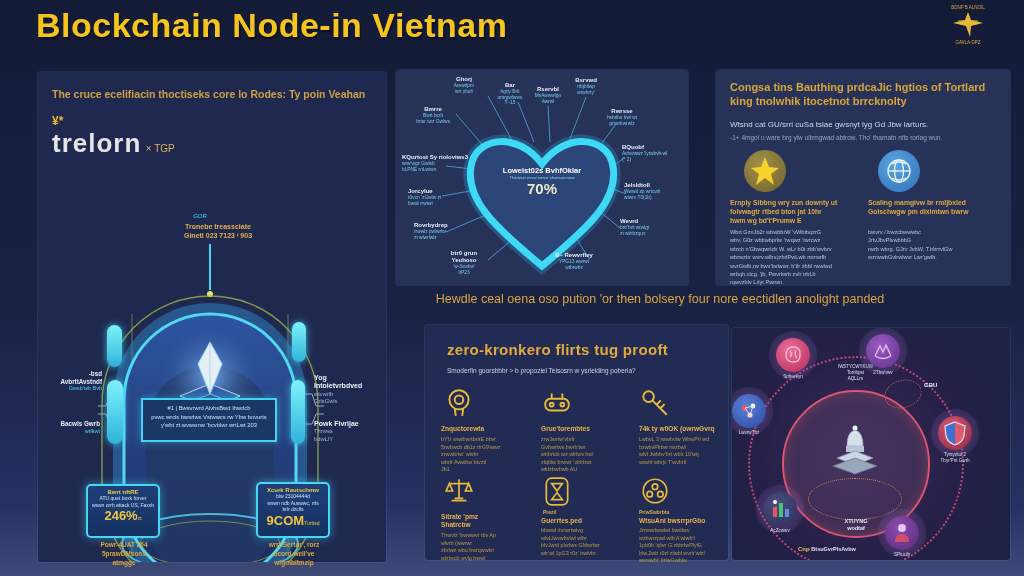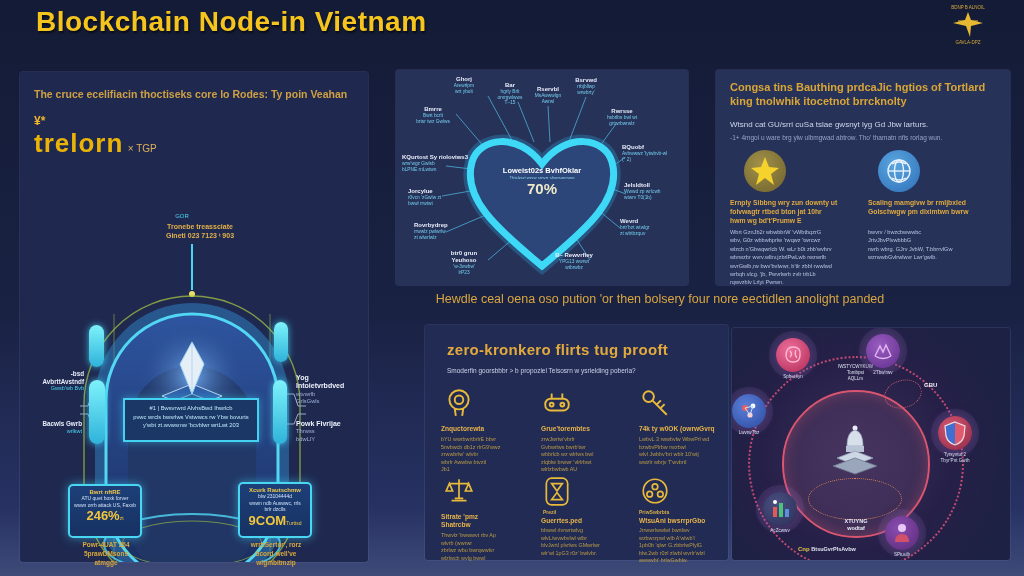--- a/index.html
+++ b/index.html
@@ -32,38 +32,38 @@
        box-shadow:0 0 0 7px rgba(130,100,170,.18),0 0 12px rgba(160,90,180,.35);}
   .satlabel{position:absolute;font-size:4.6px;color:#d9dff0;text-align:center;width:58px;line-height:1.25;white-space:pre-line;}
   .rp-h{font-size:6.8px;font-weight:bold;color:#e0aa3f;line-height:1.35;white-space:pre-line;}
   .rp-b{font-size:5.6px;color:#b9c3e0;line-height:1.5;white-space:pre-line;}
 </style>
 </head>
 <body>
 
 <div id="page">
 
-  <div class="abs" style="left:36px;top:6px;font-size:28px;font-weight:bold;color:#f6c51d;letter-spacing:.5px;text-shadow:1px 2px 2px rgba(0,0,0,.6);">Blockchain Node-in Vietnam</div>
+  <div class="abs" style="left:36px;top:6px;font-size:34px;font-weight:bold;color:#f6c51d;letter-spacing:.5px;text-shadow:1px 2px 2px rgba(0,0,0,.6);">Blockchain Node-in Vietnam</div>
 
   <div class="abs ctr" style="left:928px;top:5px;width:80px;">
     <div style="font-size:4.5px;color:#d9a93c;">BDNP B ALNOIL</div>
     <svg width="34" height="28" viewBox="0 0 34 28" style="display:block;margin:1px auto;">
       <path d="M17,1 L20,9 L32,12 L20,15 L19,26 L15,15 L2,12 L14,9 Z" fill="#e8b832"></path>
       <path d="M7,10 L27,10" stroke="#e8b832" stroke-width="1"></path>
     </svg>
     <div style="font-size:4.5px;color:#d9a93c;">GAVLA-DPZ</div>
   </div>
 
-  <div class="panel" style="left:20px;top:72px;width:348px;height:490px;background:#1f2950;">
+  <div class="panel" style="left:38px;top:72px;width:348px;height:490px;background:#1f2950;">
 
     <div class="abs" style="left:14px;top:16px;width:322px;font-size:10.5px;font-weight:bold;color:#cfa043;">The cruce ecelifiacin thoctiseks core lo Rodes: Ty poin Veahan</div>
 
     <div class="abs" style="left:14px;top:42px;">
       <div style="font-size:12px;font-weight:bold;color:#f0b428;">¥*</div>
-      <span style="font-size:26px;font-weight:bold;color:#eab308;letter-spacing:1px;margin-top:21px;">trelorn</span>
+      <span style="font-size:26px;font-weight:bold;color:#e5e5e5;letter-spacing:1px;margin-top:21px;">trelorn</span>
       <span style="font-size:10px;color:#e0b25a;">× TGP</span>
     </div>
 
 
     <div class="abs ctr" style="left:132px;top:141px;width:60px;font-size:6px;color:#49d6f2;">GOR</div>
     <div class="abs ctr pre" style="left:100px;top:150px;width:160px;font-size:7px;font-weight:bold;color:#e3b04b;line-height:1.3;">Tronebe treassciate
 Gineti 023 7123 ᵗ 903</div>
 
     <svg class="abs" style="left:50px;top:172px;" width="245" height="318" viewBox="0 0 245 318">
       <defs>

